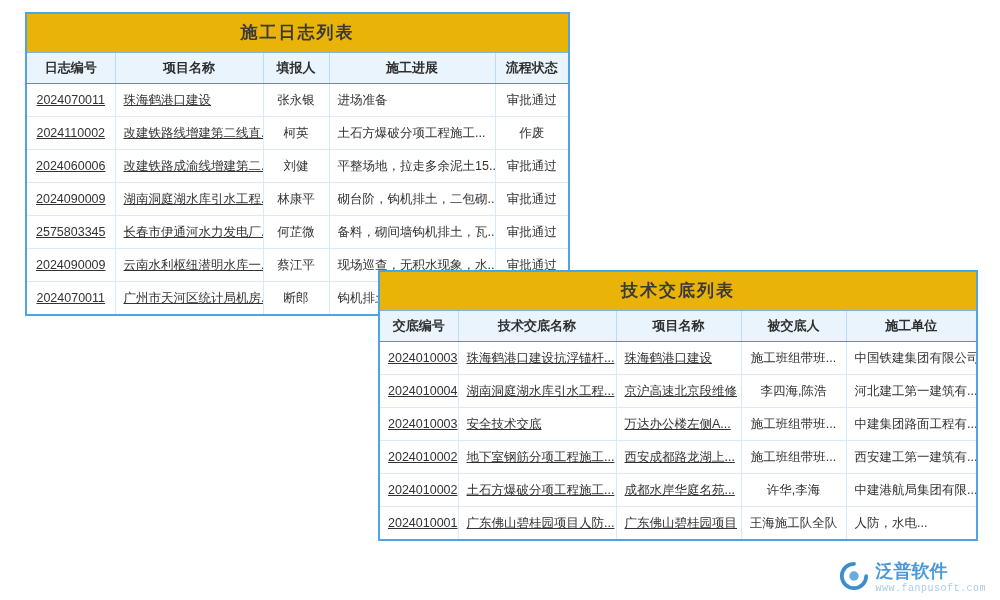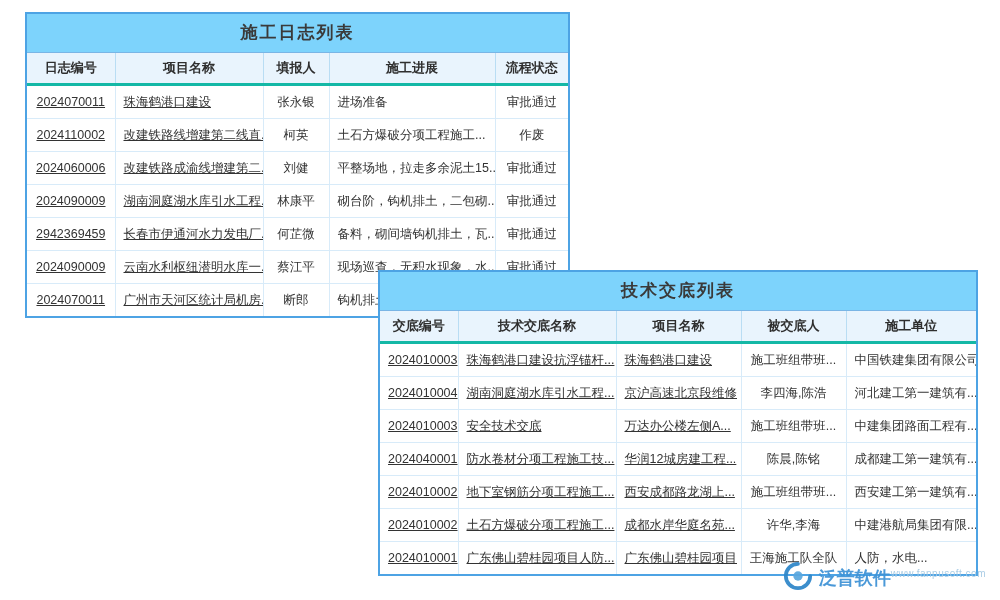--- a/index.html
+++ b/index.html
@@ -12,27 +12,27 @@
   .panel {
     position:absolute; background:#fff;
     border:2px solid #4da3e4; box-sizing:border-box;
   }
   #panel-log  { left:25px;  top:12px;  width:545px; z-index:1; }
   #panel-disc { left:378px; top:270px; width:600px; z-index:2; }
 
   .panel-title {
     height:38px; line-height:38px; text-align:center;
     font-size:17px; font-weight:bold; color:#3a3a3a;
-    background:#7dd3fc; border-bottom:1px solid #7ab5e5; letter-spacing:2px;
+    background:#eab308; border-bottom:1px solid #7ab5e5; letter-spacing:2px;
   }
 
   table.grid { border-collapse:collapse; table-layout:fixed; width:100%; }
   .grid th {
     height:30px; background:#e9f4fd; font-size:13px; font-weight:600; color:#2f2f2f;
-    border-right:1px solid #b9ddf4; border-bottom:3px solid #14b8a6;
+    border-right:1px solid #b9ddf4; border-bottom:1px solid #14b8a6;
     padding:0 4px; white-space:nowrap; overflow:hidden;
   }
   .grid td {
     height:32px; font-size:12.5px; color:#333;
     border-right:1px solid #d8ebf9; border-bottom:1px solid #d8ebf9;
     padding:0 8px; white-space:nowrap; overflow:hidden;
   }
   .grid th:last-child, .grid td:last-child { border-right:none; }
   .grid tbody tr:last-child td { border-bottom:none; }
 
@@ -42,21 +42,21 @@
   .c-person { color:#c07c2a; }
   .c-status { font-weight:500; }
   .st-approved { color:#17a14a;margin-left:21px; }
   .st-void     { color:#9a2fbe; }
   .st-none     { color:#333; }
 
   .watermark {
     position:absolute; right:14px; bottom:5px; z-index:30;
     display:flex; align-items:center; gap:6px; opacity:0.93;
   }
-  .wm-text  { display:flex; line-height:1.15; }
+  .wm-text  { display:flex; flex-direction:column; line-height:1.15;font-family:Liberation Mono, monospace; }
   .wm-brand { font-size:18px; font-weight:bold; color:#3e92d6; }
   .wm-url   { font-size:10px; color:#a4c9e3; letter-spacing:0.5px; }
 </style>
 </head>
 <body>
 
 <div class="stage">
 
   <section class="panel" id="panel-log">
     <header class="panel-title">施工日志列表</header>
@@ -106,21 +106,21 @@
 
           <tr>
             <td class="c-center c-link">2024090009</td>
             <td class="c-left c-link">湖南洞庭湖水库引水工程...</td>
             <td class="c-center c-person">林康平</td>
             <td class="c-left">砌台阶，钩机排土，二包砌...</td>
             <td class="c-center c-status st-approved">审批通过</td>
           </tr>
 
           <tr>
-            <td class="c-center c-link">2942369459</td>
+            <td class="c-center c-link">2575803345</td>
             <td class="c-left c-link">长春市伊通河水力发电厂...</td>
             <td class="c-center c-person">何芷微</td>
             <td class="c-left">备料，砌间墙钩机排土，瓦...</td>
             <td class="c-center c-status st-approved">审批通过</td>
           </tr>
 
           <tr>
             <td class="c-center c-link">2024090009</td>
             <td class="c-left c-link">云南水利枢纽潜明水库一...</td>
             <td class="c-center c-person">蔡江平</td>
@@ -179,27 +179,20 @@
 
 
           <tr>
             <td class="c-center c-link">2024010003</td>
             <td class="c-left c-link">安全技术交底</td>
             <td class="c-left c-link">万达办公楼左侧A...</td>
             <td class="c-center">施工班组带班...</td>
             <td class="c-left">中建集团路面工程有...</td>
           </tr>
 
-          <tr>
-            <td class="c-center c-link">2024040001</td>
-            <td class="c-left c-link">防水卷材分项工程施工技...</td>
-            <td class="c-left c-link">华润12城房建工程...</td>
-            <td class="c-center">陈晨,陈铭</td>
-            <td class="c-left">成都建工第一建筑有...</td>
-          </tr>
 
           <tr>
             <td class="c-center c-link">2024010002</td>
             <td class="c-left c-link">地下室钢筋分项工程施工...</td>
             <td class="c-left c-link">西安成都路龙湖上...</td>
             <td class="c-center">施工班组带班...</td>
             <td class="c-left">西安建工第一建筑有...</td>
           </tr>
 
           <tr>

